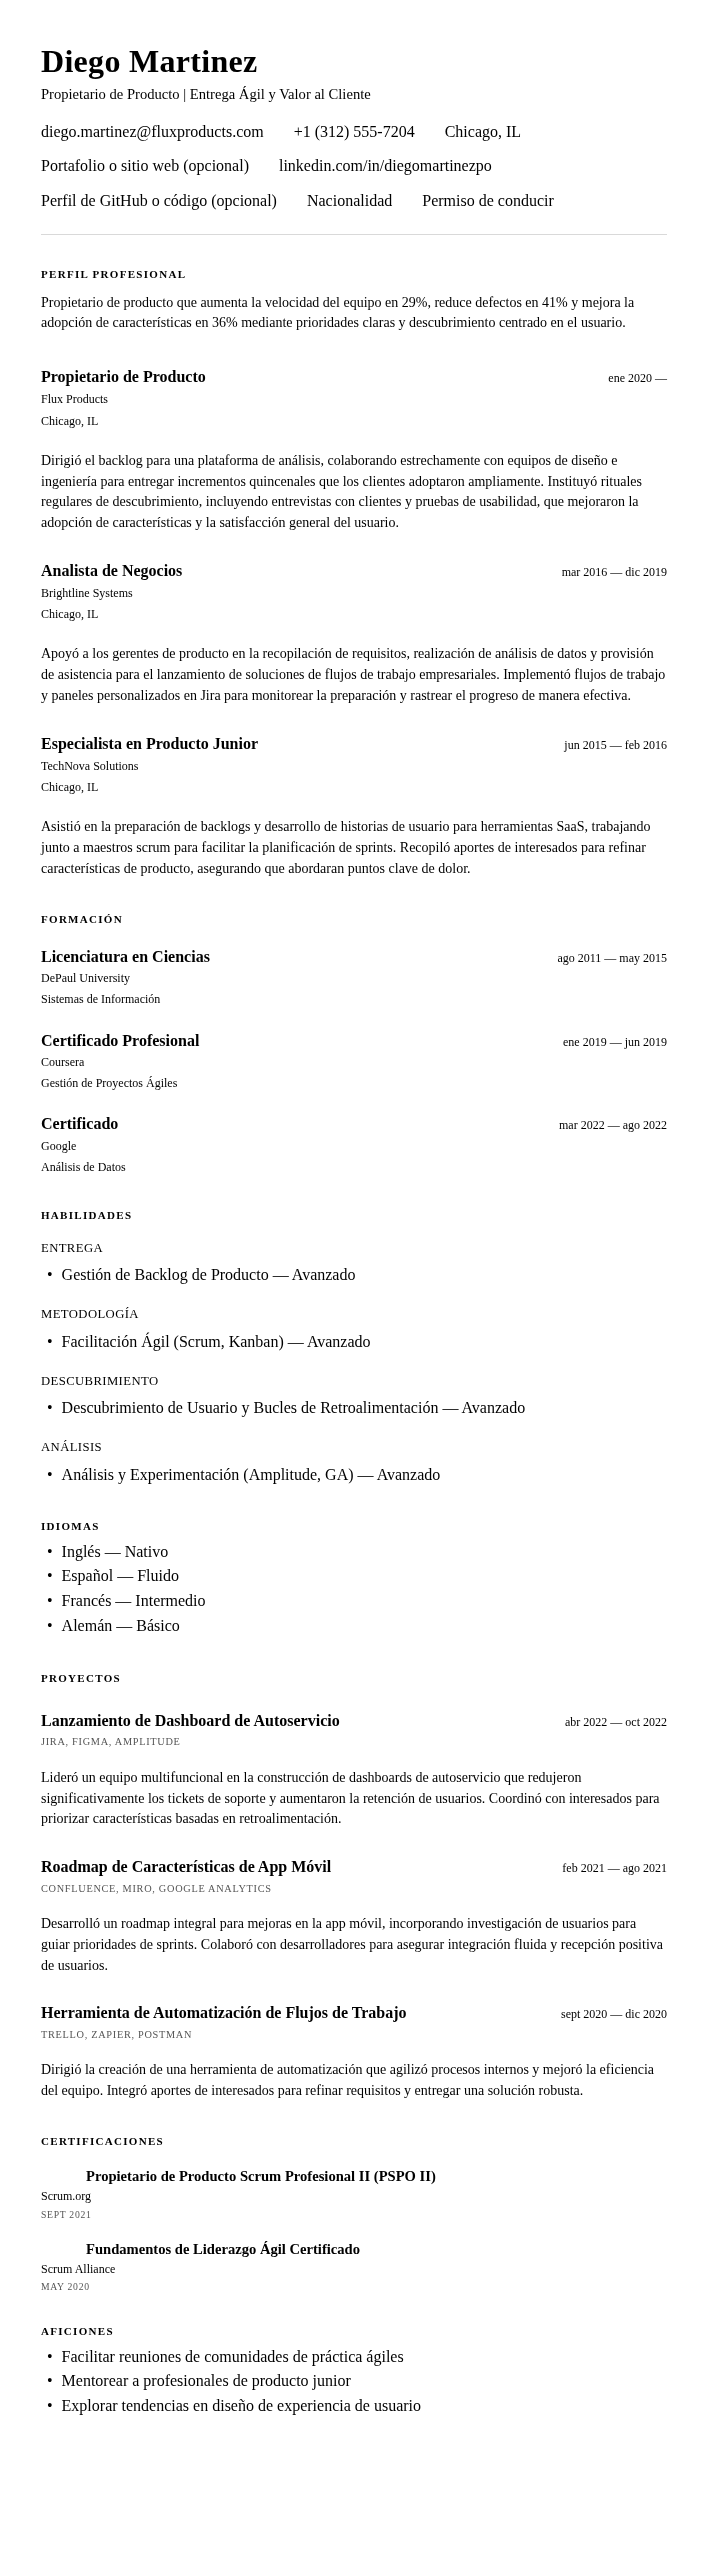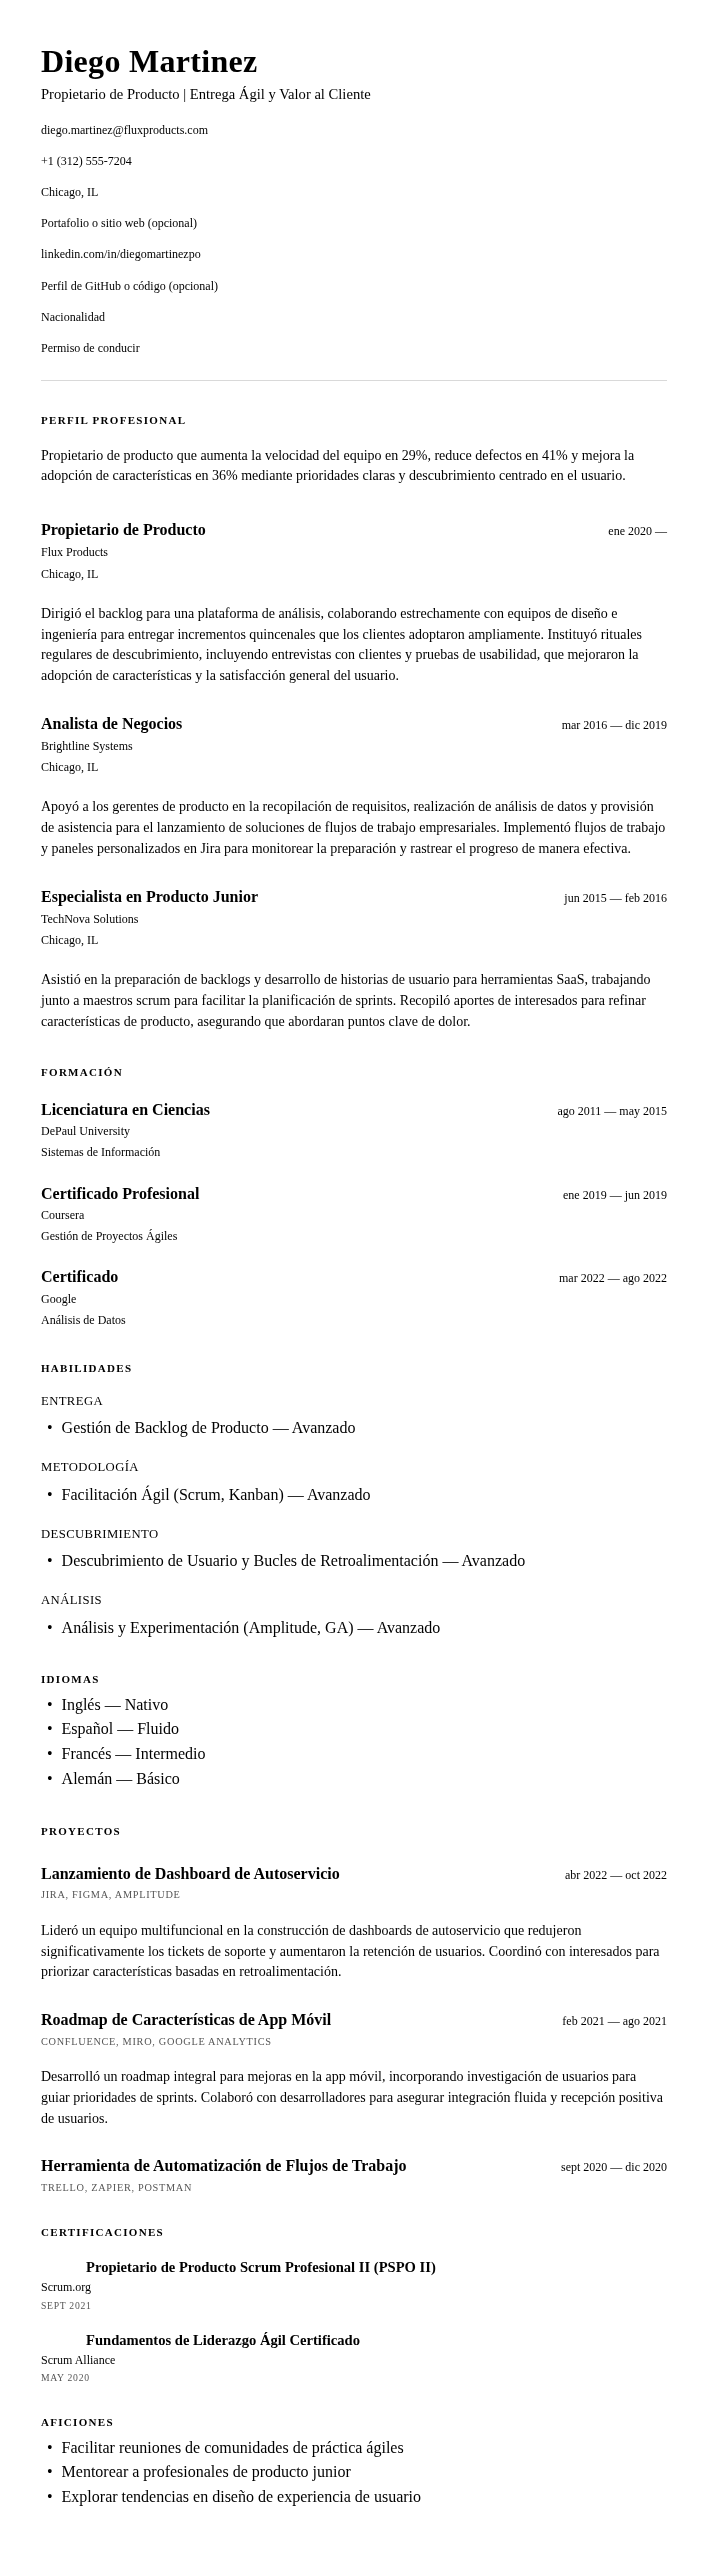--- a/index.html
+++ b/index.html
@@ -12,30 +12,30 @@
   .page {
     width: 708px;
     min-height: 2576px;
     padding: 44px 41px 36px 41px;
     background: #fff;
   }
 
   
   .name { font-size: 32px; font-weight: 700; letter-spacing: 0.3px; line-height: 1.1; }
   .subtitle { font-size: 14.6px; margin-top: 7.3px; }
-  .contact-row { display: flex; flex-wrap: wrap; gap: 16px; font-size: 12px; margin-top: 16.4px; flex-direction: column; }
+  .contact-row { display: flex; flex-wrap: wrap; gap: 30px; font-size: 16px; margin-top: 16.4px; }
   .contact-row.first { margin-top: 19.4px; }
   .contact-row span { white-space: nowrap; }
   .divider { border: none; border-top: 0.6px solid #d9d9d9; margin-top: 24px; }
 
   
   .section { margin-top: 33px; }
   .section-heading { font-size: 11px; font-weight: 700; letter-spacing: 1.3px; }
 
-  .profile-text { font-size: 14px; line-height: 1.48; margin-top: 20px; }
+  .profile-text { font-size: 14px; line-height: 1.48; margin-top: 13px; }
 
   
   .entry { margin-top: 27px; }
   .entry-head { display: flex; justify-content: space-between; align-items: baseline; }
   .entry-title { font-size: 16px; font-weight: 700; line-height: 1.25; }
   .entry-date { font-size: 12px; white-space: nowrap; padding-left: 14.6px; }
   .entry-sub { font-size: 12px; line-height: 1.45; margin-top: 4.2px; }
   .entry-desc { font-size: 14px; line-height: 1.48; margin-top: 20.6px; }
 
   
@@ -220,20 +220,21 @@
       <div class="tools-line">CONFLUENCE, MIRO, GOOGLE ANALYTICS</div>
       <p class="entry-desc">Desarrolló un roadmap integral para mejoras en la app móvil, incorporando investigación de usuarios para guiar prioridades de sprints. Colaboró con desarrolladores para asegurar integración fluida y recepción positiva de usuarios.</p>
     </div>
 
     <div class="entry">
       <div class="entry-head">
         <div class="entry-title">Herramienta de Automatización de Flujos de Trabajo</div>
         <div class="entry-date">sept 2020 — dic 2020</div>
       </div>
       <div class="tools-line">TRELLO, ZAPIER, POSTMAN</div>
+      <p class="entry-desc">Dirigió la creación de una herramienta de automatización que agilizó procesos internos y mejoró la eficiencia del equipo. Integró aportes de interesados para refinar requisitos y entregar una solución robusta.</p>
     </div>
   </section>
 
   <section class="section">
     <div class="section-heading">CERTIFICACIONES</div>
 
     <div class="cert-entry">
       <div class="cert-title">Propietario de Producto Scrum Profesional II (PSPO II)</div>
       <div class="cert-issuer">Scrum.org</div>
       <div class="cert-date">SEPT 2021</div>

